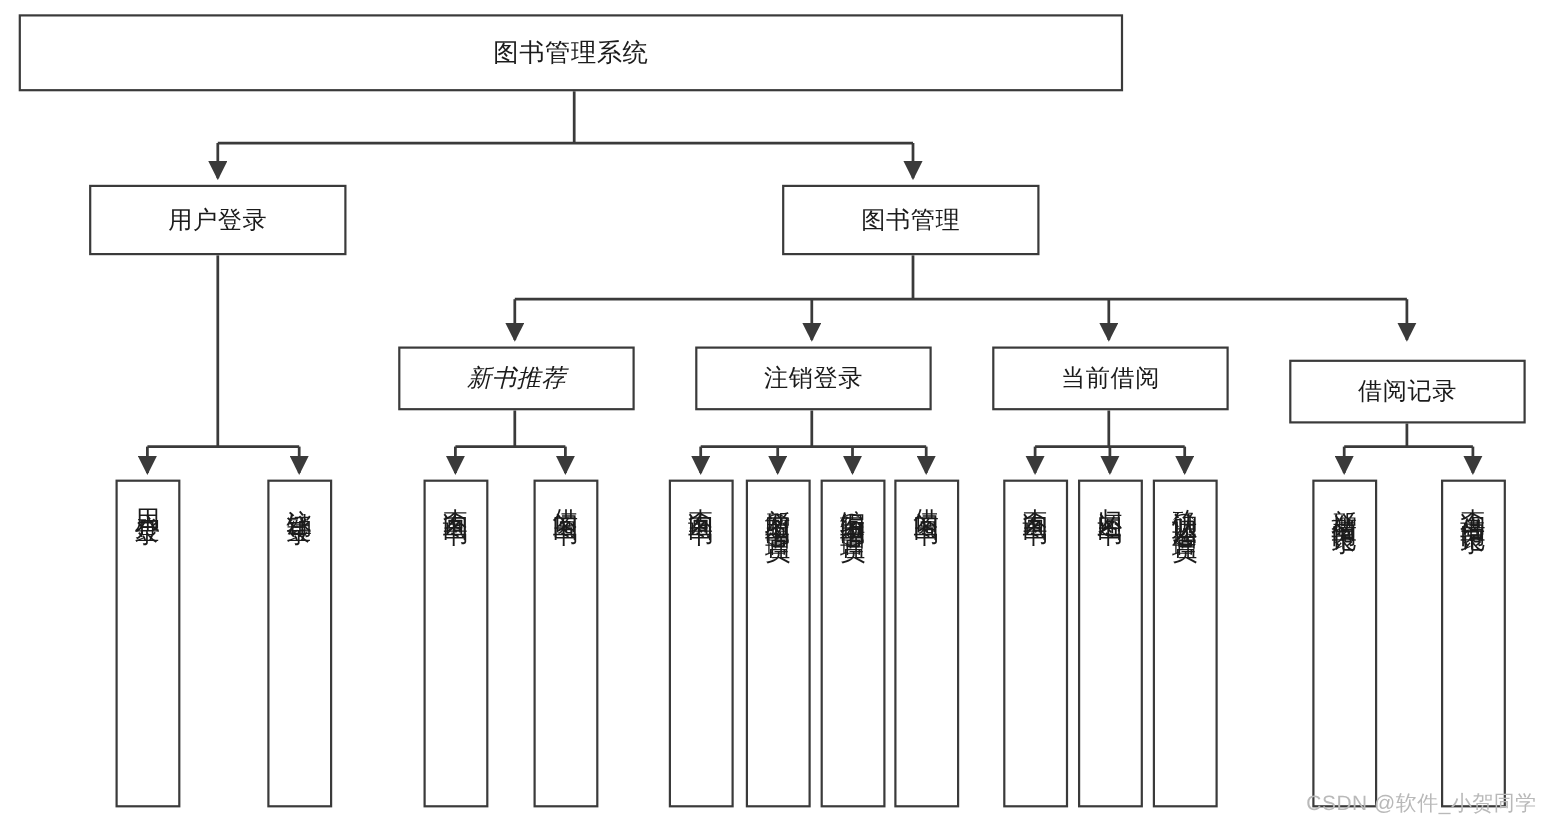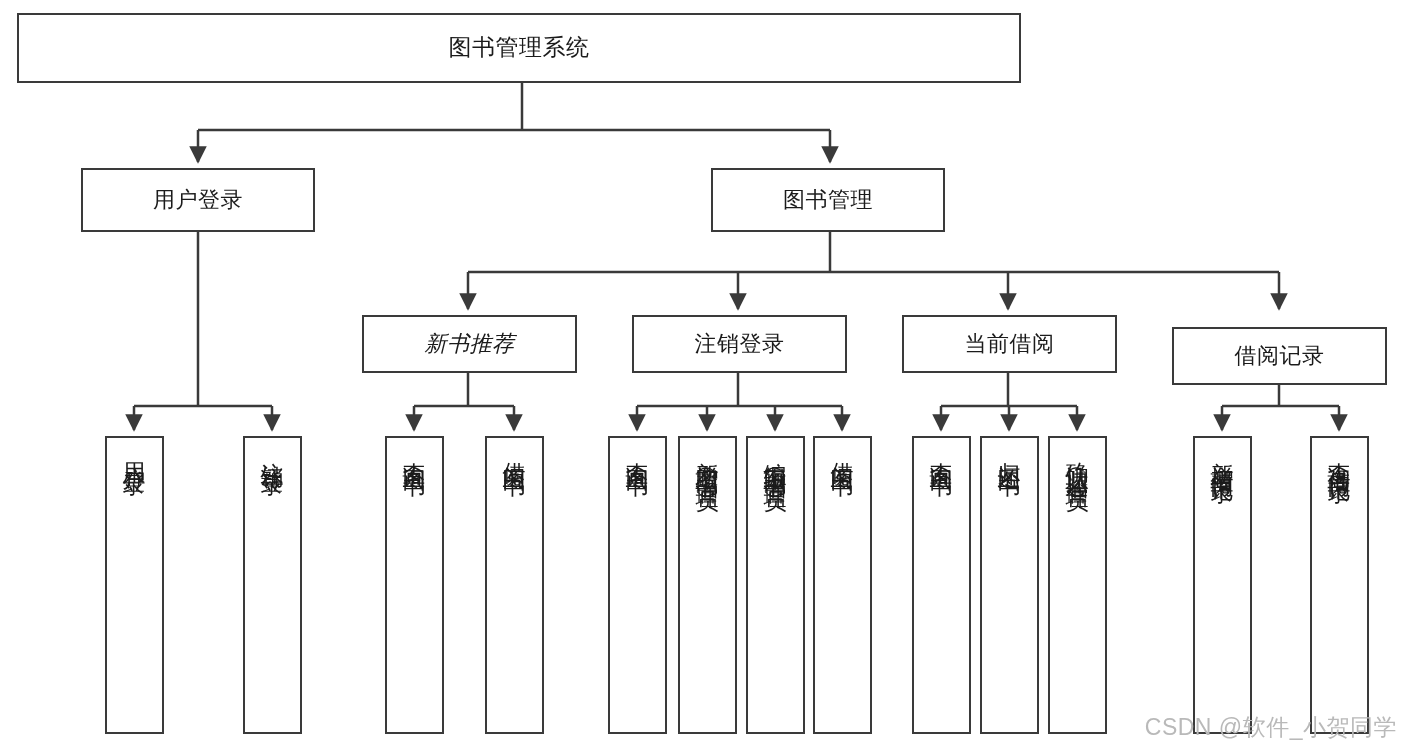--- a/index.html
+++ b/index.html
@@ -57,21 +57,21 @@
     line-height:1.05;
     letter-spacing:4px;
     text-align:center;
     height:auto;
   }
   
   #watermark{
     position:absolute;
     right:8px;
     bottom:4px;
-    font-size:23px;
+    font-size:19px;
     color:#b9b9b9;
     letter-spacing:0.5px;
     z-index:3;
     white-space:nowrap;
     user-select:none;
   }
 </style>
 </head>
 <body>
 

